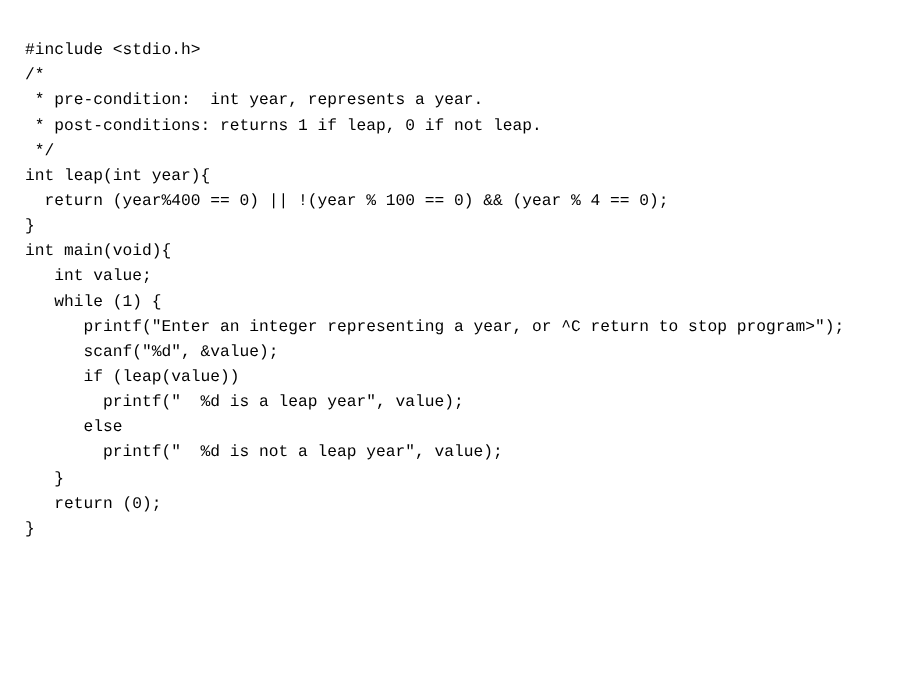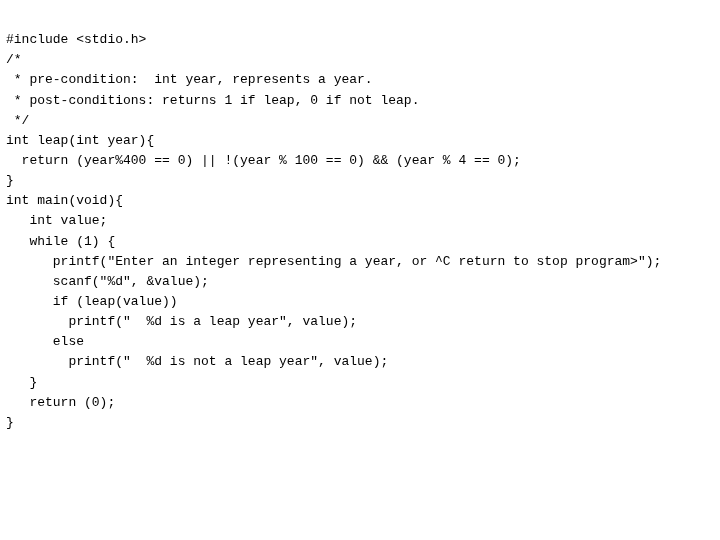--- a/index.html
+++ b/index.html
@@ -12,21 +12,21 @@
       background-color: #ffffff;
       font-family: 'Courier New', Courier, monospace;
       font-size: 13px;
       color: #000000;
       width: 720px;
       height: 540px;
       overflow: hidden;
     }
 
     .code-container {
-      padding: 10px 6px;
+      padding: 10px 20px;
       line-height: 1.55;
       white-space: pre;
     }
 
     .line {
       display: block;
     }
   </style>
 </head>
 <body>

